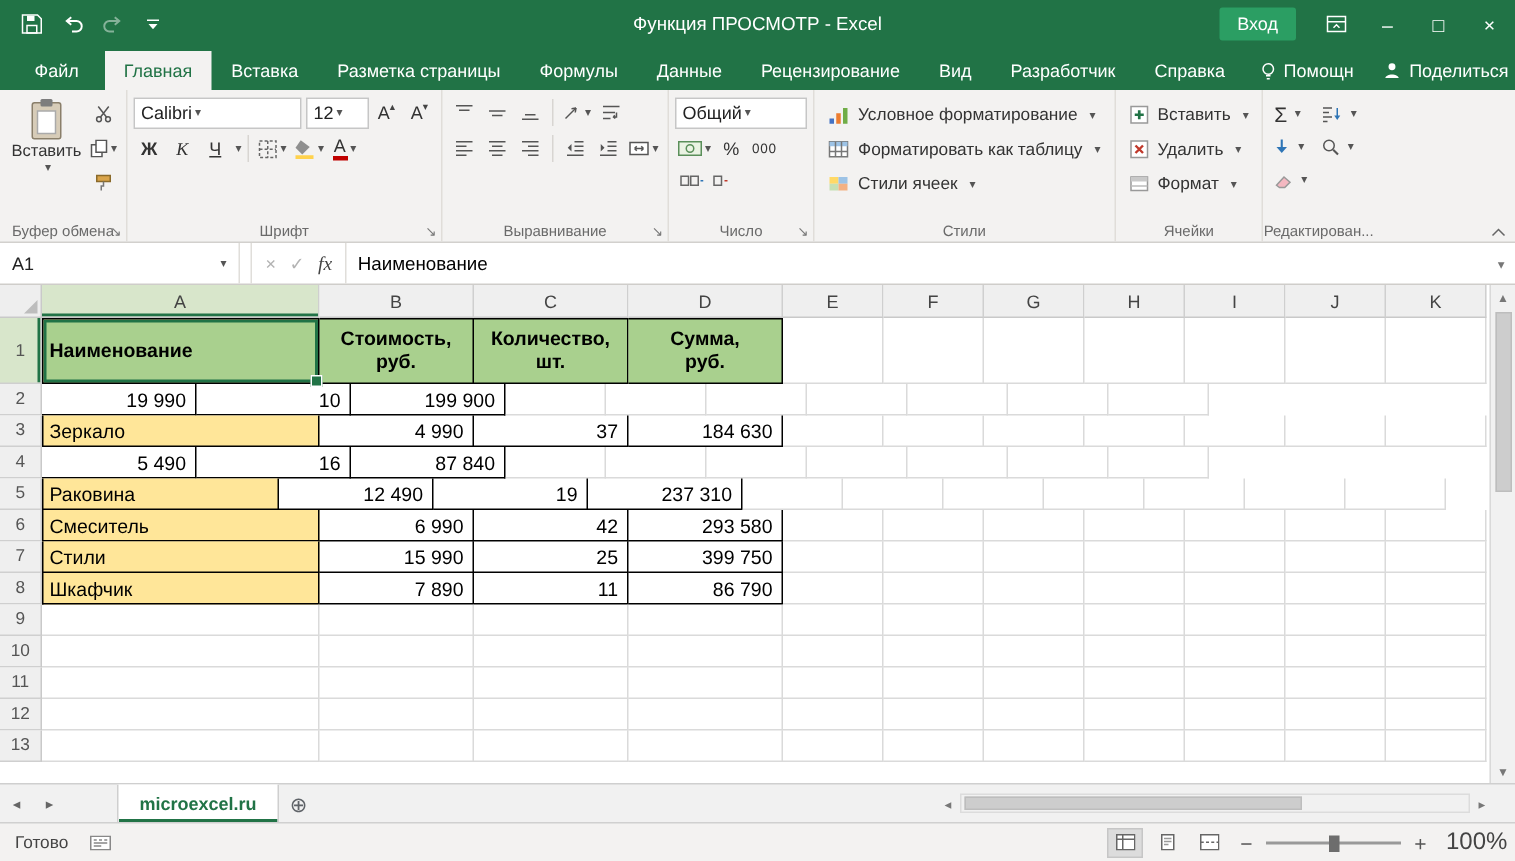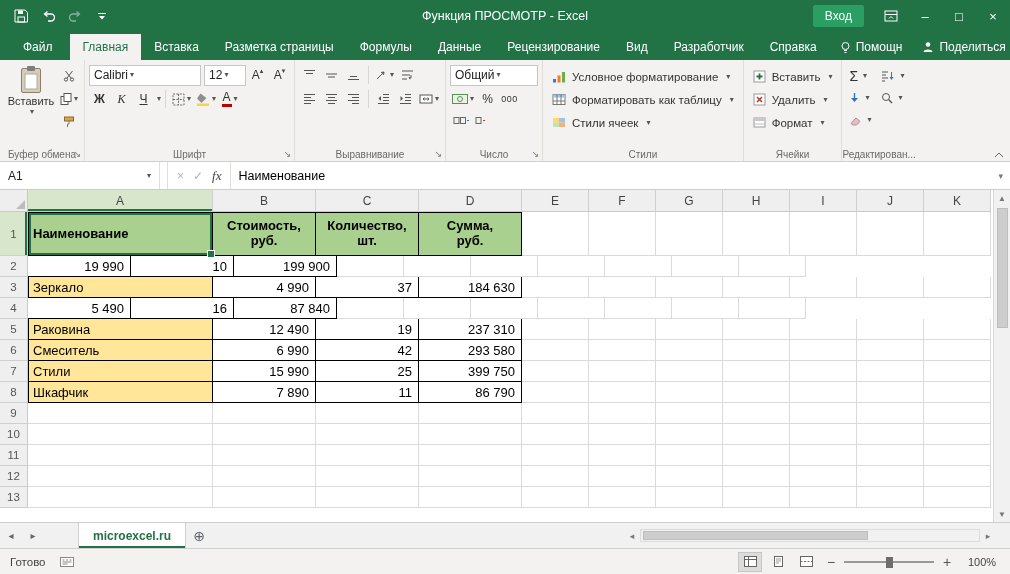--- a/index.html
+++ b/index.html
@@ -101,21 +101,21 @@
 
 .statusbar{height:26px;background:#f3f2f1;border-top:1px solid #d0d0d0;display:flex;align-items:center;padding:0 10px;font-size:11.5px;color:#444}
 .ready{margin-right:14px}
 .sb-right{margin-left:auto;display:flex;align-items:center;gap:4px}
 .vbtn{width:24px;height:20px;display:flex;align-items:center;justify-content:center}
 .vbtn.active{background:#dcdcdc;border:1px solid #c6c6c6}
 .zoombtn{width:18px;text-align:center;font-size:14px;color:#555}
 .zslider{width:90px;height:14px;position:relative}
 .ztrack{position:absolute;left:0;right:0;top:6px;height:2px;background:#999}
 .zthumb{position:absolute;left:42px;top:2px;width:7px;height:11px;background:#6d6d6d}
-.zlevel{width:36px;text-align:center;font-size:11px;color:#444;margin-left:4px}
+.zlevel{width:36px;text-align:left;font-size:16px;color:#444;margin-left:4px}
 </style>
 </head>
 <body>
 
 <div class="titlebar">
   <div class="qat">
     <span class="qbtn">
       <svg width="14" height="14">
           <path d="M1 1h10l2.5 2.5V13H1z" fill="none" stroke="#fff"></path>
           <rect x="4" y="8" width="6.5" height="5" fill="none" stroke="#fff"></rect>
@@ -615,21 +615,21 @@
           <div class="cell" style="width: 67px;"></div>
           <div class="cell" style="width: 67px;"></div>
           <div class="cell" style="width: 67px;"></div>
           <div class="cell" style="width: 67px;"></div>
           <div class="cell" style="width: 67px;"></div>
           <div class="cell" style="width: 67px;"></div>
           <div class="cell" style="width: 67px;"></div>
         </div>
         <div class="row" style="height: 21px;">
           <div class="rh">5</div>
-          <div class="cell tbl namec bleft" style="width: 185px;">Раковина</div>
+          <div class="cell tbl namec bleft" style="width: 158px;">Раковина</div>
           <div class="cell tbl num" style="width: 103px;">12 490</div>
           <div class="cell tbl num" style="width: 103px;">19</div>
           <div class="cell tbl num" style="width: 103px;">237 310</div>
           <div class="cell" style="width: 67px;"></div>
           <div class="cell" style="width: 67px;"></div>
           <div class="cell" style="width: 67px;"></div>
           <div class="cell" style="width: 67px;"></div>
           <div class="cell" style="width: 67px;"></div>
           <div class="cell" style="width: 67px;"></div>
           <div class="cell" style="width: 67px;"></div>

